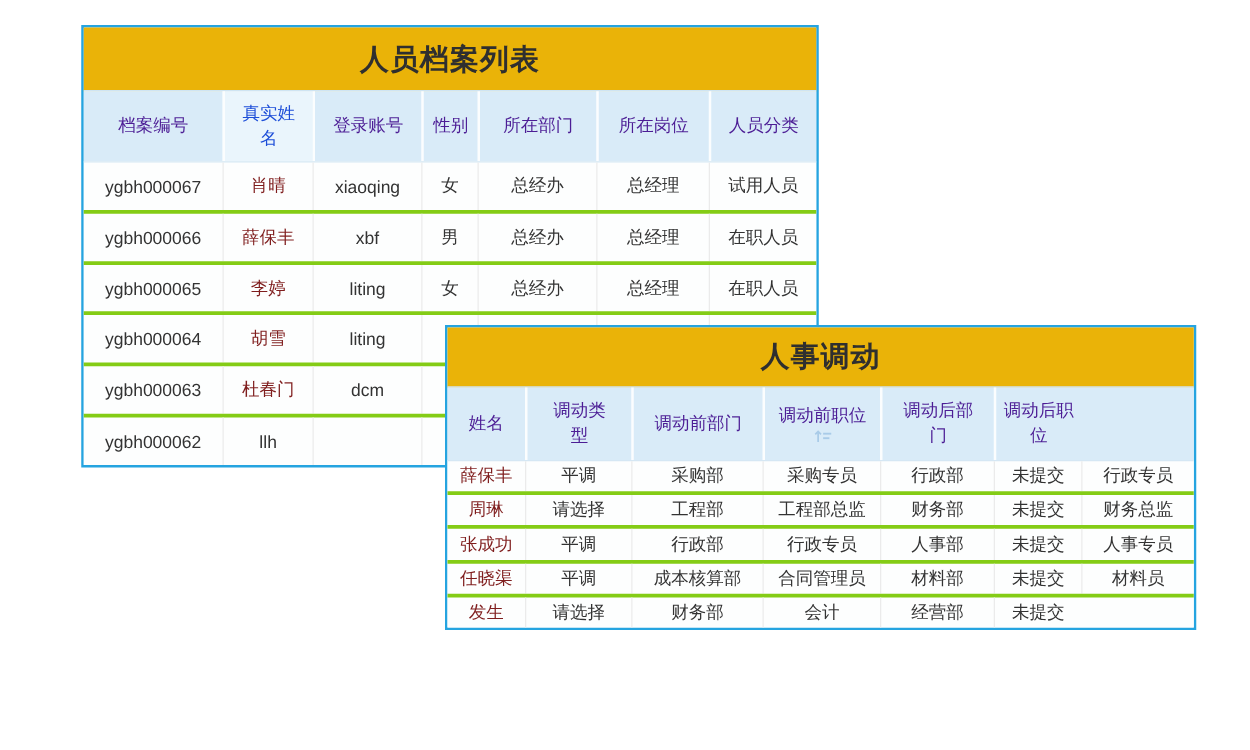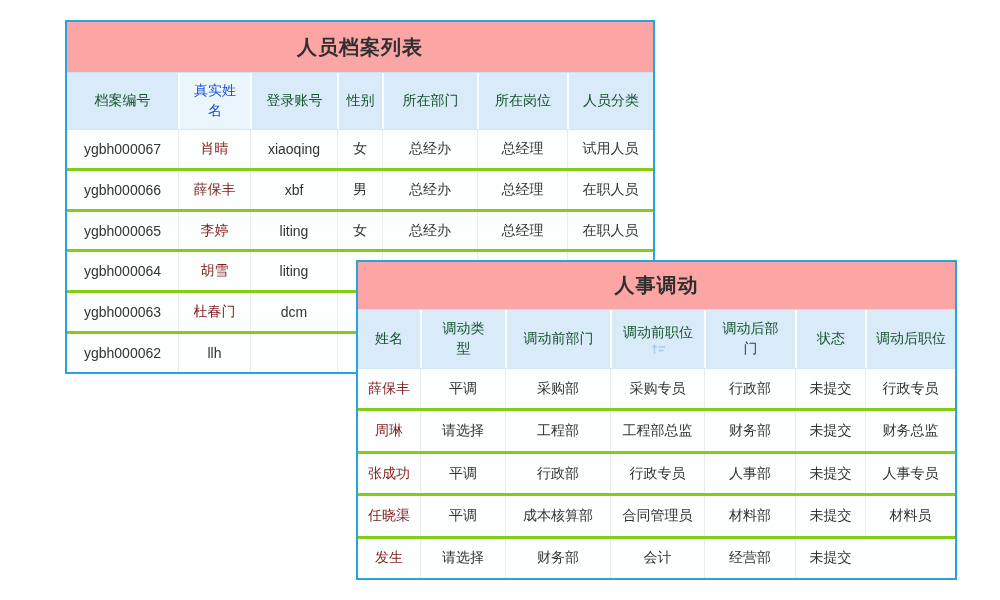--- a/index.html
+++ b/index.html
@@ -7,36 +7,36 @@
     width:1000px; height:600px; position:relative; overflow:hidden;
     background:#ffffff;
     font-family:"Liberation Sans", sans-serif;
   }
   .panel {
     position:absolute; background:#fdfefe;
     border:2px solid #25a4e0; box-sizing:border-box;
     display:flex; flex-direction:column;
   }
   #archive-panel { left:65px; top:20px; width:590px; height:354px; z-index:1; }
-  #transfer-panel { left:356px; top:260px; width:601px; height:320px; z-index:2; }
+  #transfer-panel { left:356px; top:260px; width:601px; height:244px; z-index:2; }
 
   .panel-title {
     flex:0 0 50px; display:flex; align-items:center; justify-content:center;
-    font-size:20px; font-weight:bold; color:#2f2f2f; letter-spacing:1px;
-    background:#fca5a5; border-bottom:1px solid #cfe4f2;
+    font-size:23px; font-weight:bold; color:#2f2f2f; letter-spacing:1px;
+    background:#eab308; border-bottom:1px solid #cfe4f2;
   }
   #transfer-panel .panel-title { flex-basis:47px; }
 
   .thead { flex:0 0 56px; display:grid; background:#d9ebf8; }
   #archive-panel .thead  { grid-template-columns:111px 72px 87px 45px 95px 90px 1fr; }
   #transfer-panel .thead { flex-basis:58px; grid-template-columns:62px 85px 105px 94px 91px 70px 1fr; }
 
   .th {
     display:flex; flex-direction:column; align-items:center; justify-content:center;
-    font-size:14px; color:#14532d; text-align:center; line-height:1.4;
+    font-size:14px; color:#4c1d95; text-align:center; line-height:1.4;
     border-left:2px solid #fbfdfe; padding:0 3px; box-sizing:border-box;
     cursor:pointer;
   }
   .th:first-child { border-left:none; }
   .th .th-text { display:inline-block; }
 
   
   #archive-panel .th:nth-child(2) { background:#eaf5fc; color:#1d4ed8; }
   
   #archive-panel  .th:nth-child(2) .th-text { max-width:48px; }
@@ -165,23 +165,20 @@
       <svg class="sort-icon" width="15" height="12" viewBox="0 0 15 12">
         <path d="M3.5 10.5 V2.5 M1.2 4.5 L3.5 2.2 L5.8 4.5" stroke="#a9cbe8" stroke-width="1.4" fill="none"></path>
         <rect x="7.5" y="3.2" width="6.5" height="1.5" fill="#a9cbe8"></rect>
         <rect x="7.5" y="6.8" width="5" height="1.5" fill="#a9cbe8"></rect>
       </svg>
     </div>
     <div class="th">
         <span class="th-text">调动后部门</span>
       </div>
     <div class="th">
-        <span class="th-text">状态</span>
-      </div>
-    <div class="th">
         <span class="th-text">调动后职位</span>
       </div>
   </div>
 
   <div class="tbody">
       <div class="t-row">
         <div class="t-cell link">薛保丰</div>
         <div class="t-cell">平调</div>
         <div class="t-cell">采购部</div>
         <div class="t-cell">采购专员</div>

